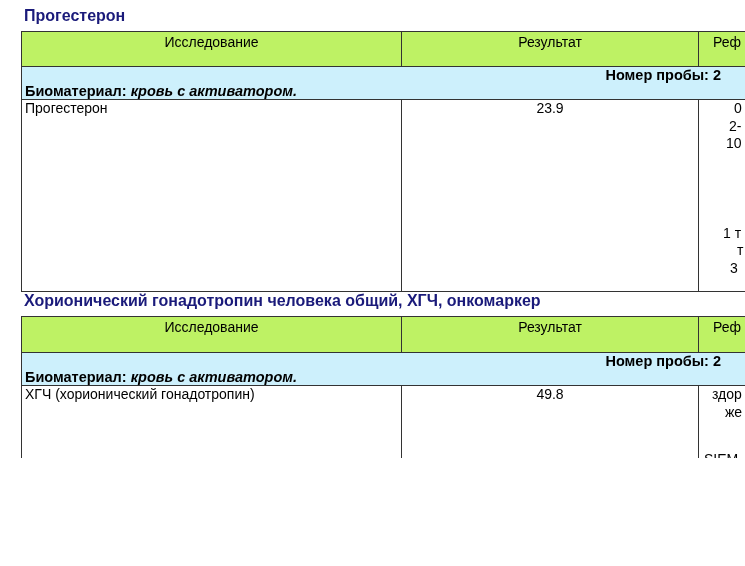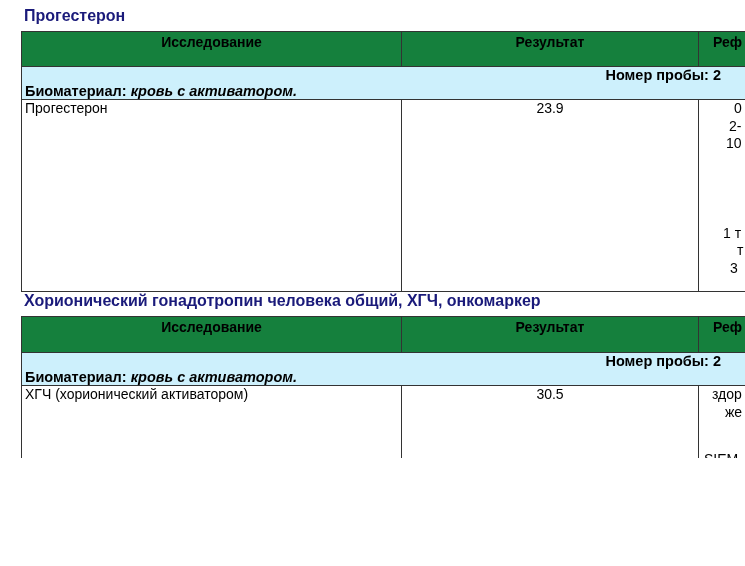--- a/index.html
+++ b/index.html
@@ -25,22 +25,22 @@
       font-size: 14px;
     }
     .tbl td {
       border: 1.5px solid #333;
       padding: 0 3px;
       vertical-align: top;
       overflow: hidden;
       white-space: nowrap;
     }
     .tbl .hdr td {
-      background: #15803d;
-      font-weight: bold;
+      background: #bef264;
+      font-weight: normal;
       text-align: center;
       padding-top: 2px;
     }
     .tbl .bio td {
       background: #cdf0fc;
       font-weight: bold;
       font-size: 14.5px;
       vertical-align: middle;
     }
     .bio-left { float: left; margin-top: 16px; }
@@ -112,22 +112,22 @@
     <tr class="bio" style="height:25px;">
       <td colspan="3">
         <span class="bio-left">
           <span>Биоматериал:</span>
           <span class="bio-italic">кровь с активатором.</span>
         </span>
         <span class="bio-right" style="margin-right:77px;">Номер пробы: 2</span>
       </td>
     </tr>
     <tr style="height:117px;">
-      <td>ХГЧ (хорионический активатором)</td>
-      <td class="result">30.5</td>
+      <td>ХГЧ (хорионический гонадотропин)</td>
+      <td class="result">49.8</td>
       <td class="ref-lines">
         <span class="ref-line" style="padding-left:10px;">здор</span>
         <span class="ref-line" style="padding-left:23px;">же</span>
         <span class="ref-spacer" style="height:30px;"></span>
         <span class="ref-line" style="padding-left:2px;">SIEM</span>
       </td>
     </tr>
   </tbody>
     </table>
 

